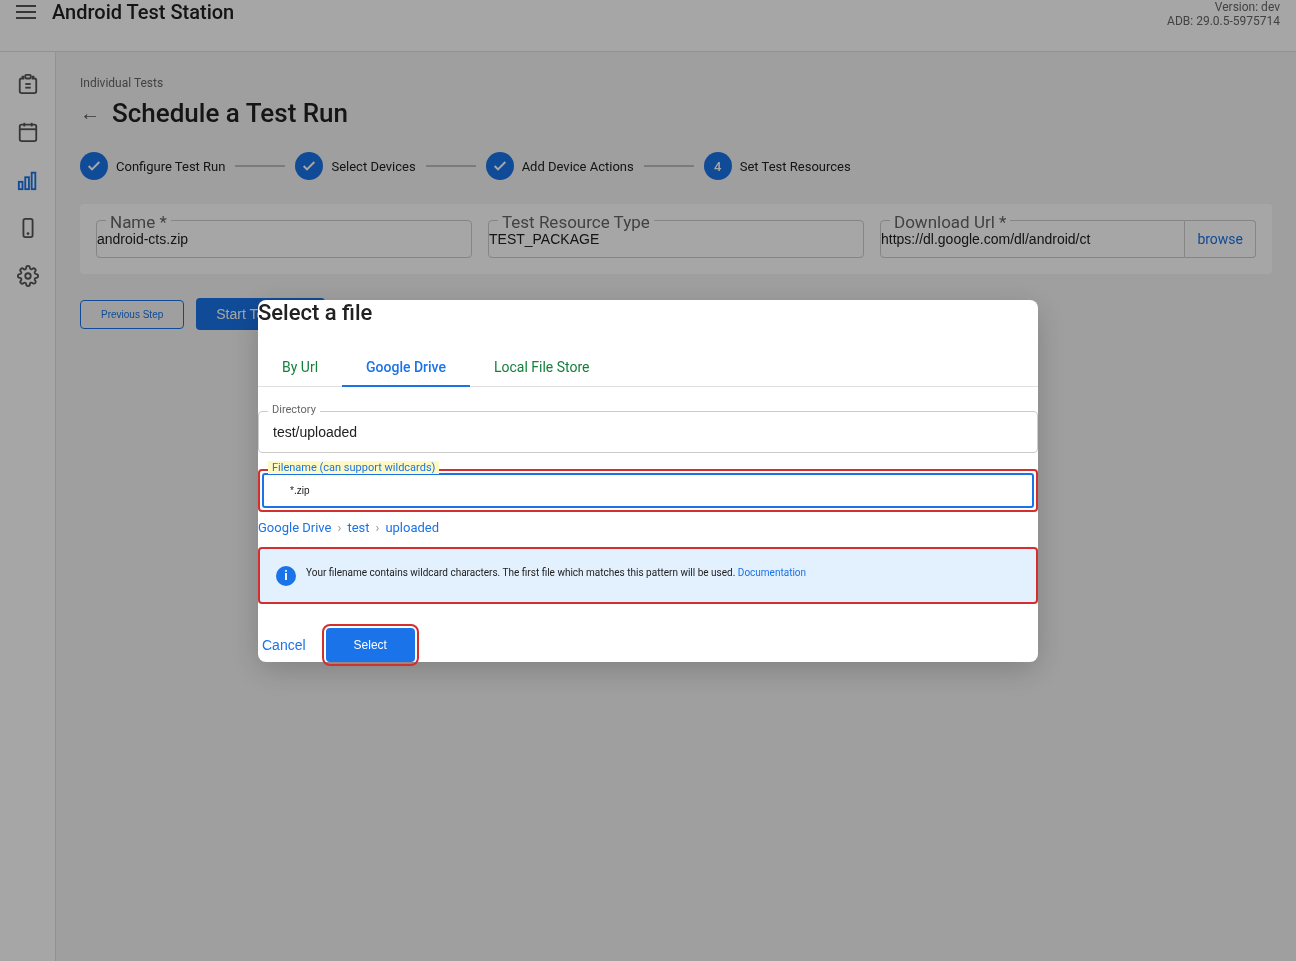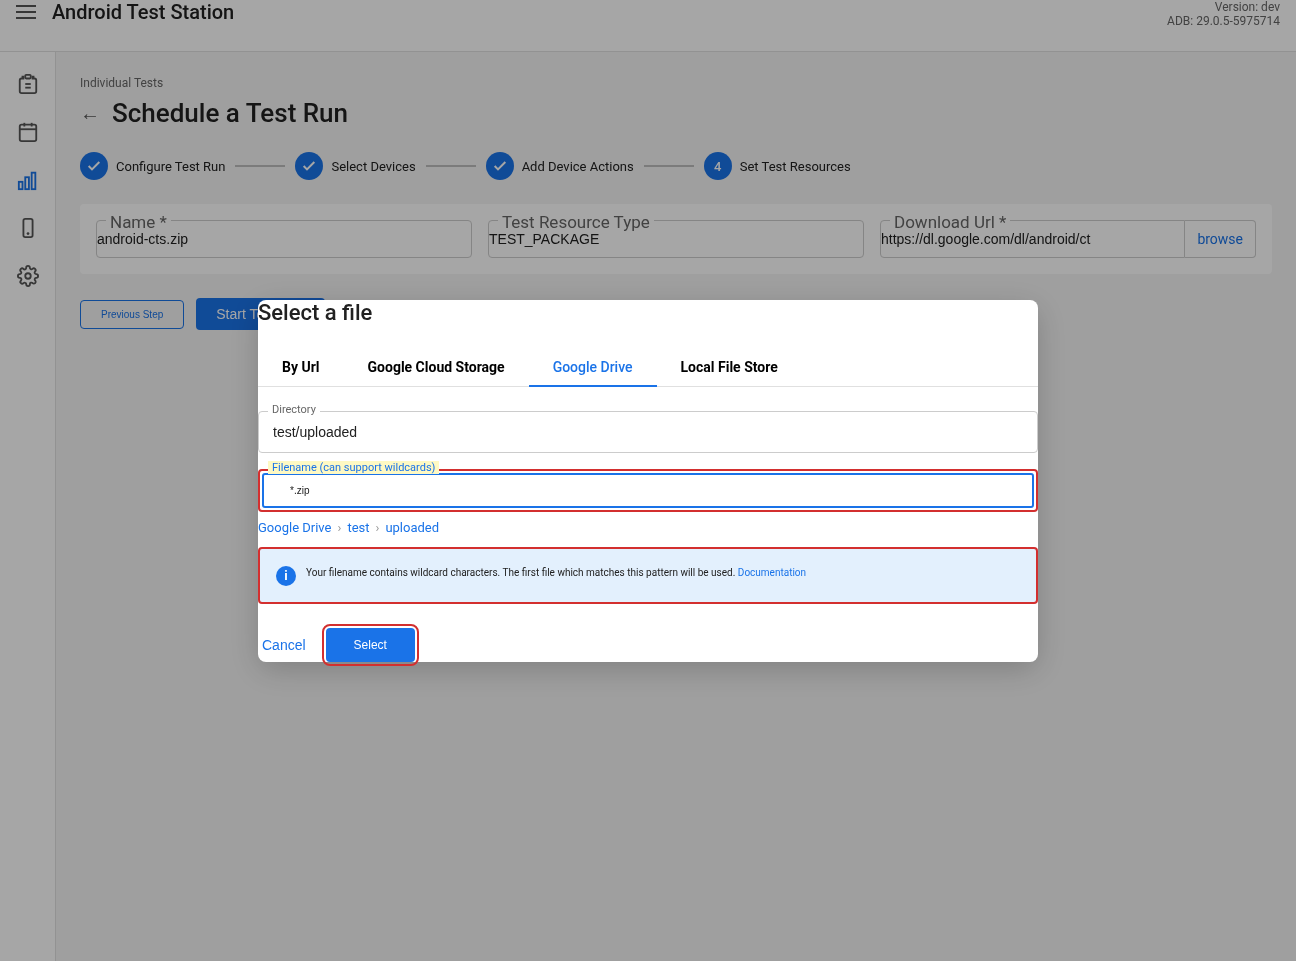--- a/index.html
+++ b/index.html
@@ -217,24 +217,23 @@
     
     .tabs {
       display: flex;
       border-bottom: 1px solid #e0e0e0;
       margin-bottom: 24px;
     }
     .tab {
       padding: 10px 24px;
       cursor: pointer;
       font-size: 14px;
-      color: #000000;
+      color: #15803d;
       border-bottom: 2px solid transparent;
       margin-bottom: -1px;
-      font-weight: bold;
     }
     .tab.active {
       color: #1a73e8;
       border-bottom: 2px solid #1a73e8;
       font-weight: 500;
     }
 
     
     .field-group {
       margin-bottom: 16px;
@@ -482,21 +481,20 @@
     <button class="btn-text">Cancel</button>
   </div>
 </div>
 
 <div class="modal-overlay">
   <div class="modal">
     <div class="modal-title">Select a file</div>
 
     <div class="tabs">
       <div class="tab">By Url</div>
-      <div class="tab">Google Cloud Storage</div>
       <div class="tab active">Google Drive</div>
       <div class="tab">Local File Store</div>
     </div>
 
     <div class="field-group">
       <label>Directory</label>
       <input type="text" value="test/uploaded" style="">
     </div>
 
     <div class="filename-field-wrapper">

